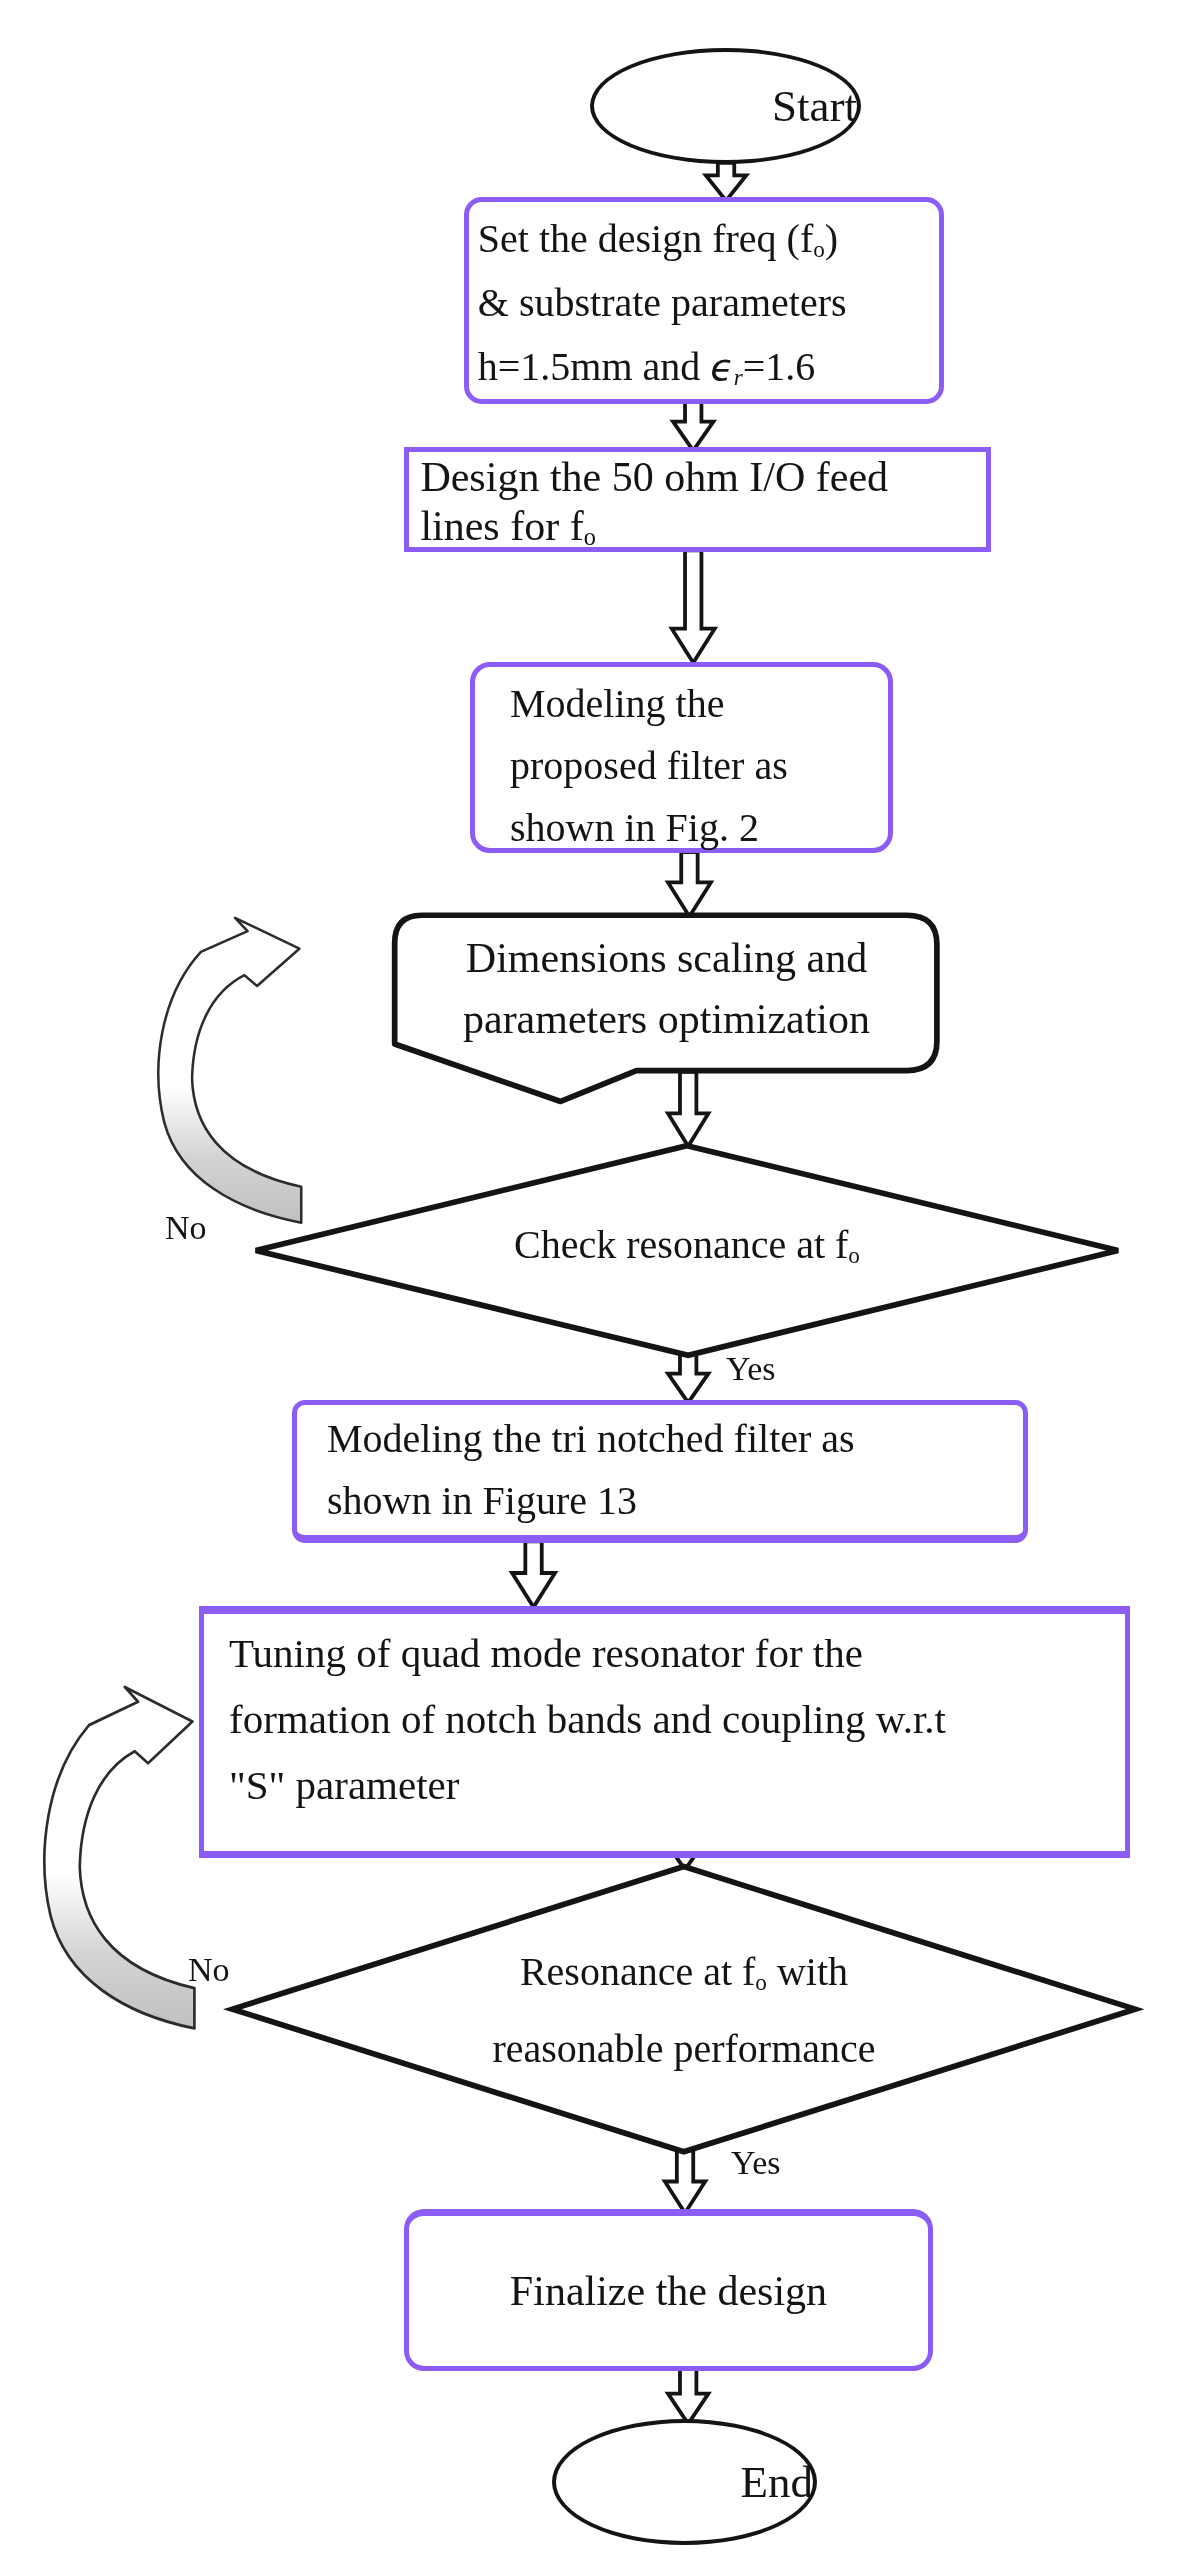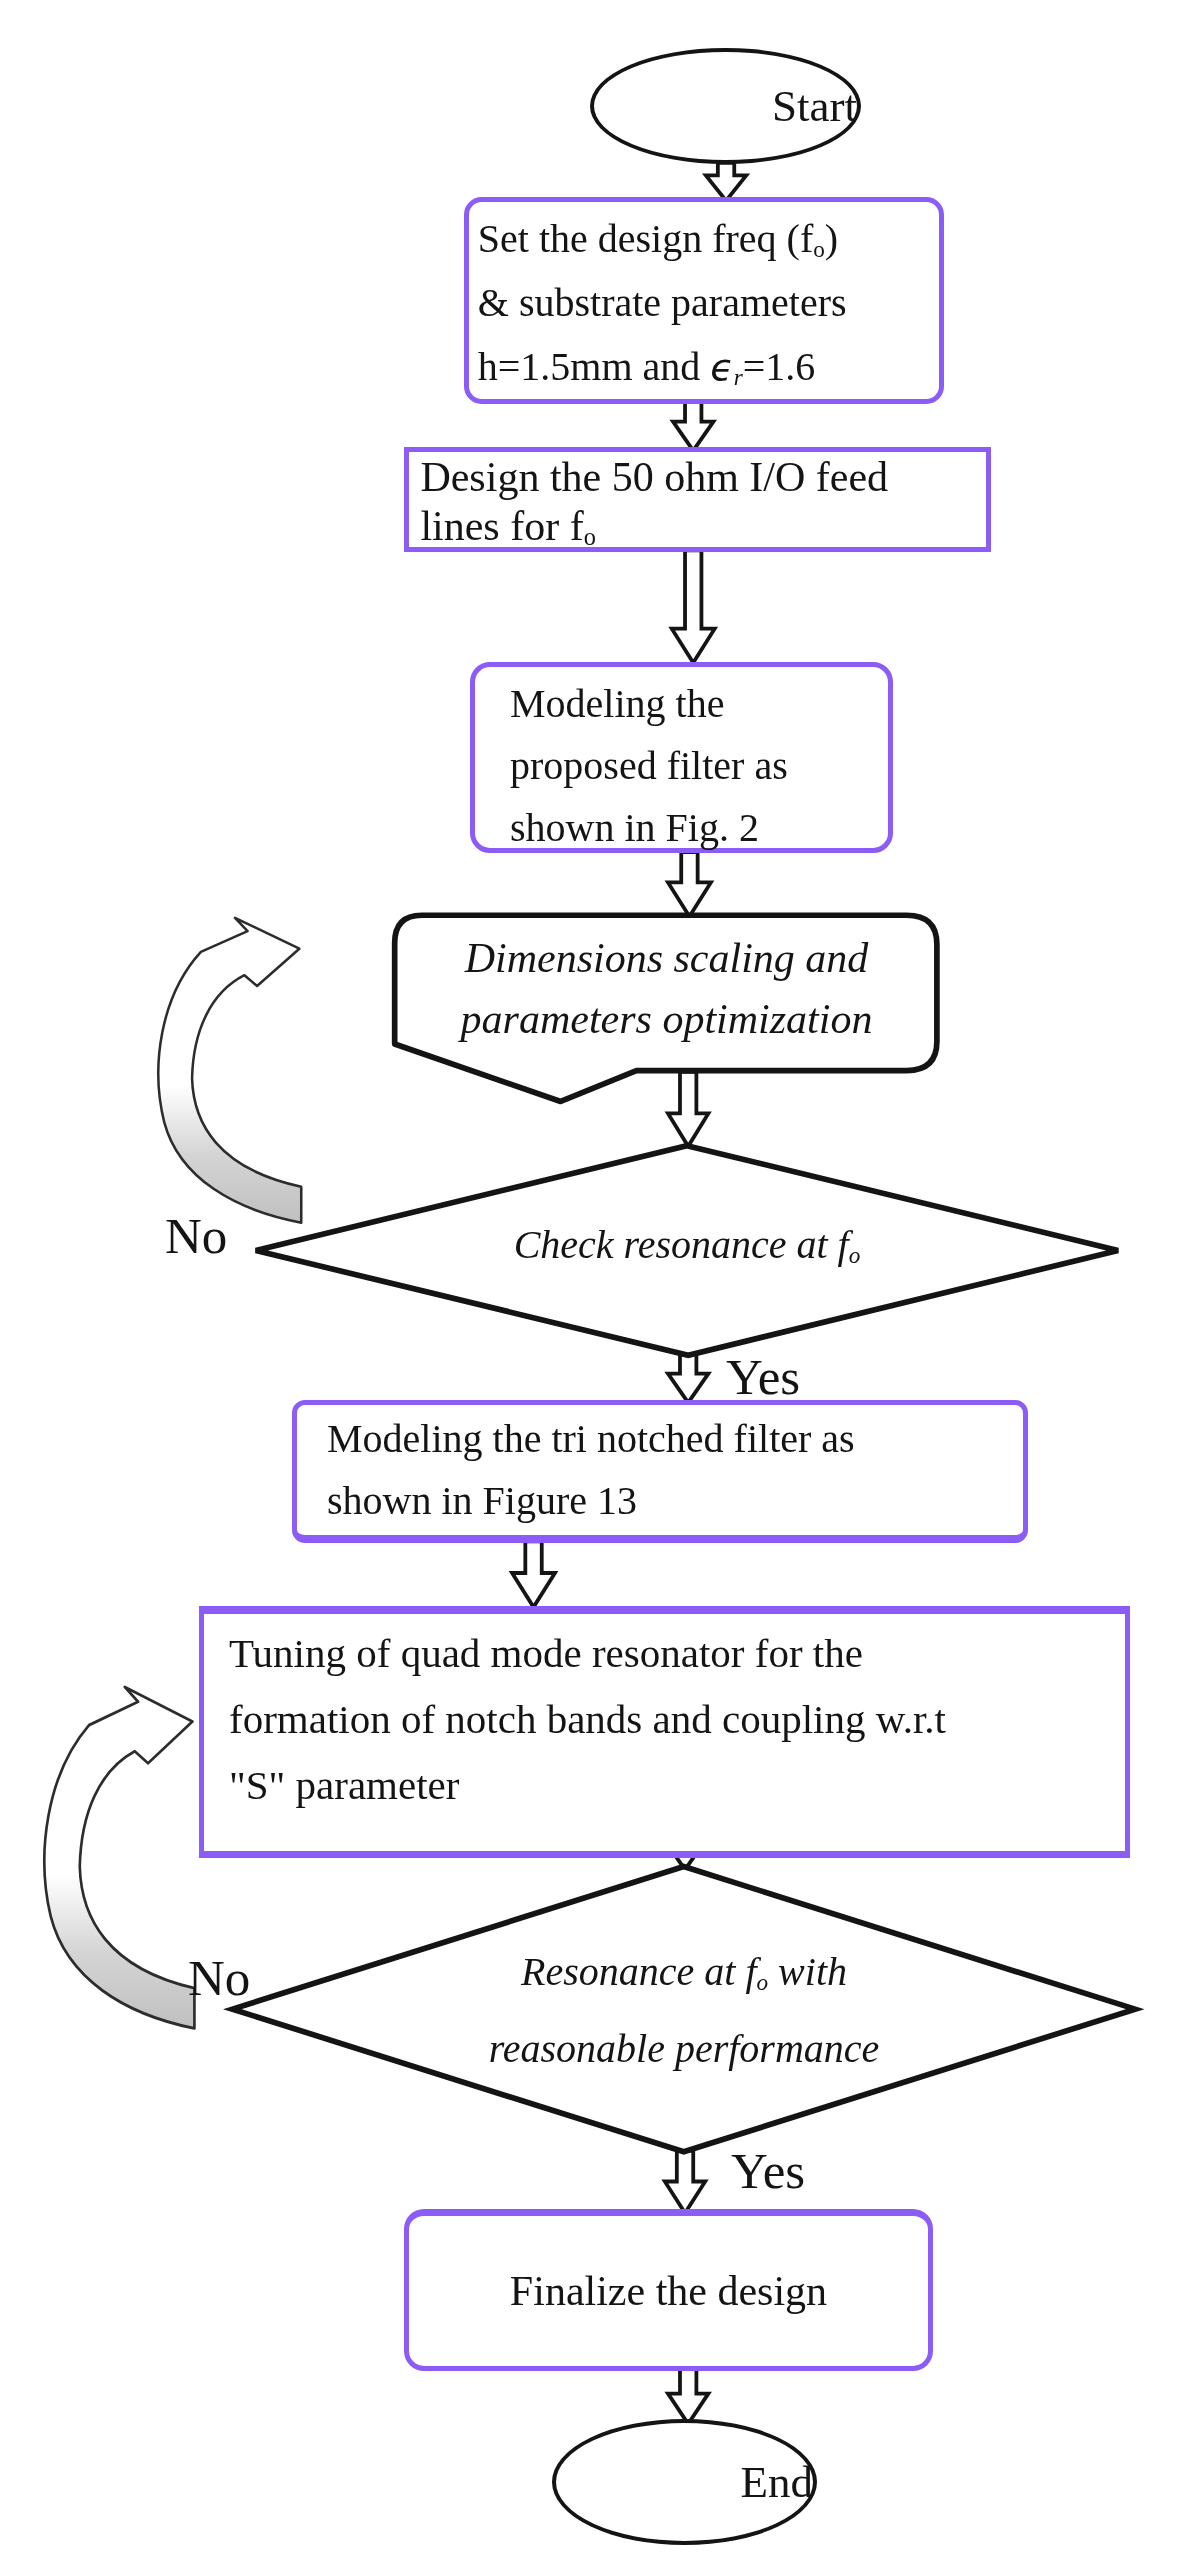--- a/index.html
+++ b/index.html
@@ -17,22 +17,22 @@
   .oval{
     border:4.4px solid #141414;border-radius:50%;
     display:flex;align-items:center;justify-content:flex-end;
     font-size:45px;
   }
   .rect{border:5px solid #8b5cf6;}
   .tl{white-space:nowrap;}
   .sub{font-size:0.58em;vertical-align:-0.22em;line-height:0;}
   .eps{font-family:"DejaVu Sans",sans-serif;font-style:italic;font-size:0.95em;}
   .it{font-style:italic;}
-  .centered{text-align:center;font-style:italic;}
-  .edge-label{font-size:51px;line-height:1;z-index:3;}
+  .centered{text-align:center;}
+  .edge-label{font-size:34px;line-height:1;z-index:3;}
   
   #n-start{left:590px;top:48px;width:271px;height:116px;}
   #n-set{left:464px;top:197px;width:480px;height:207px;border-radius:17.7px;
          font-size:40px;line-height:64px;padding:5px 3.8px 0 8.8px;}
   #n-feed{left:404px;top:447px;width:587px;height:105px;border-width:5.7px;
           font-size:42px;line-height:49px;padding:1.3px 0 0 11.4px;}
   #n-model1{left:470px;top:662px;width:423px;height:191px;border-radius:20px;
             font-size:40px;line-height:62px;padding:6.3px 0 0 35px;}
   #t-bubble{left:397px;top:918px;width:539px;font-size:42px;line-height:61px;
             padding-top:10px;}

